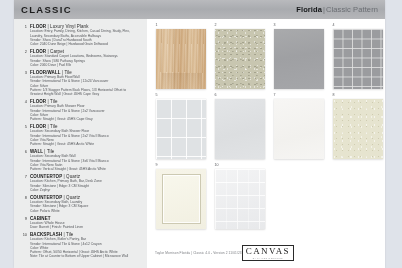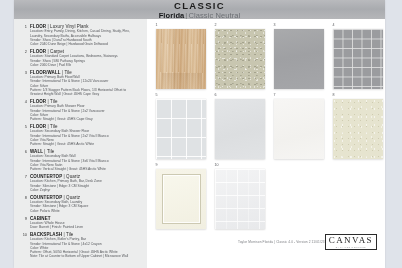--- a/index.html
+++ b/index.html
@@ -12,21 +12,21 @@
   #page{
     position:absolute;left:14px;top:0;width:371px;height:268px;
     background:#ffffff;
     box-shadow:0 0 2px rgba(0,0,0,.10);
   }
   
   #banner{
     position:absolute;left:0;top:0;width:371px;height:19px;
     background:linear-gradient(180deg,#b9babd 0%,#a9abaf 48%,#b5b6b9 100%);
     display:flex;align-items:center;justify-content:space-between;
-    padding:0 7px;box-sizing:border-box;flex-direction:column;
+    padding:0 7px;box-sizing:border-box;
   }
   #banner .left{
     font-size:9.5px;font-weight:bold;letter-spacing:1.3px;color:#1c1c1c;
   }
   #banner .right{font-size:7.5px;letter-spacing:.1px;white-space:nowrap;}
   #banner .right .b{font-weight:bold;color:#16181a;}
   #banner .right .sep{color:#6c6f73;padding:0 1px;}
   #banner .right .n{color:#6b6e73;}
 
   
@@ -140,23 +140,23 @@
   }
   .sw-subway:after{
     content:"";position:absolute;inset:0;
     background:
       linear-gradient(90deg, rgba(255,255,255,.35) 0 1px, transparent 1px) 11px 6.5px/22px 13px,
       linear-gradient(160deg, rgba(255,255,255,.45), rgba(225,227,229,.2));
   }
 
   
   #footer{
-    position:absolute;left:133px;bottom:11px;width:238px;height:26px;
+    position:absolute;left:133px;bottom:0;width:238px;height:26px;
     background:#ffffff;
-    display:flex;align-items:center;justify-content:flex-end;
+    display:flex;align-items:center;justify-content:flex-start;
     padding:0 8px 4px 8px;box-sizing:border-box;
   }
   #footer-caption{font-size:3.2px;color:#7a7c80;letter-spacing:.12px;white-space:nowrap;}
   #logo{
     border:.6px solid #2a2a2a;padding:1.2px 3px .6px 3px;
     text-align:center;background:#fff;
   }
   #logo .word{
     font-family:"Liberation Serif", serif;
     font-size:9px;letter-spacing:1.4px;color:#1b1b1b;line-height:9.5px;
@@ -167,21 +167,21 @@
   }
 </style>
 </head>
 <body>
 
 <div id="page">
 
   <div id="banner">
     <div class="left">CLASSIC</div>
     <div class="right">
-      <span class="b">Florida</span><span class="sep">|</span><span class="n">Classic Neutral</span>
+      <span class="b">Florida</span><span class="sep">|</span><span class="n">Classic Pattern</span>
     </div>
   </div>
 
   <div id="spec">
       <div class="spec-item">
         <div class="spec-num">1</div>
         <div class="spec-body">
           <div class="spec-head"><span class="cat">FLOOR</span> <span class="pipe">|</span> <span class="typ">Luxury Vinyl Plank</span></div>
           <div class="spec-line">Location: Entry, Family, Dining, Kitchen, Casual Dining, Study, Flex,</div>
           <div class="spec-line">Laundry, Secondary Baths, Accessible Hallways</div>

